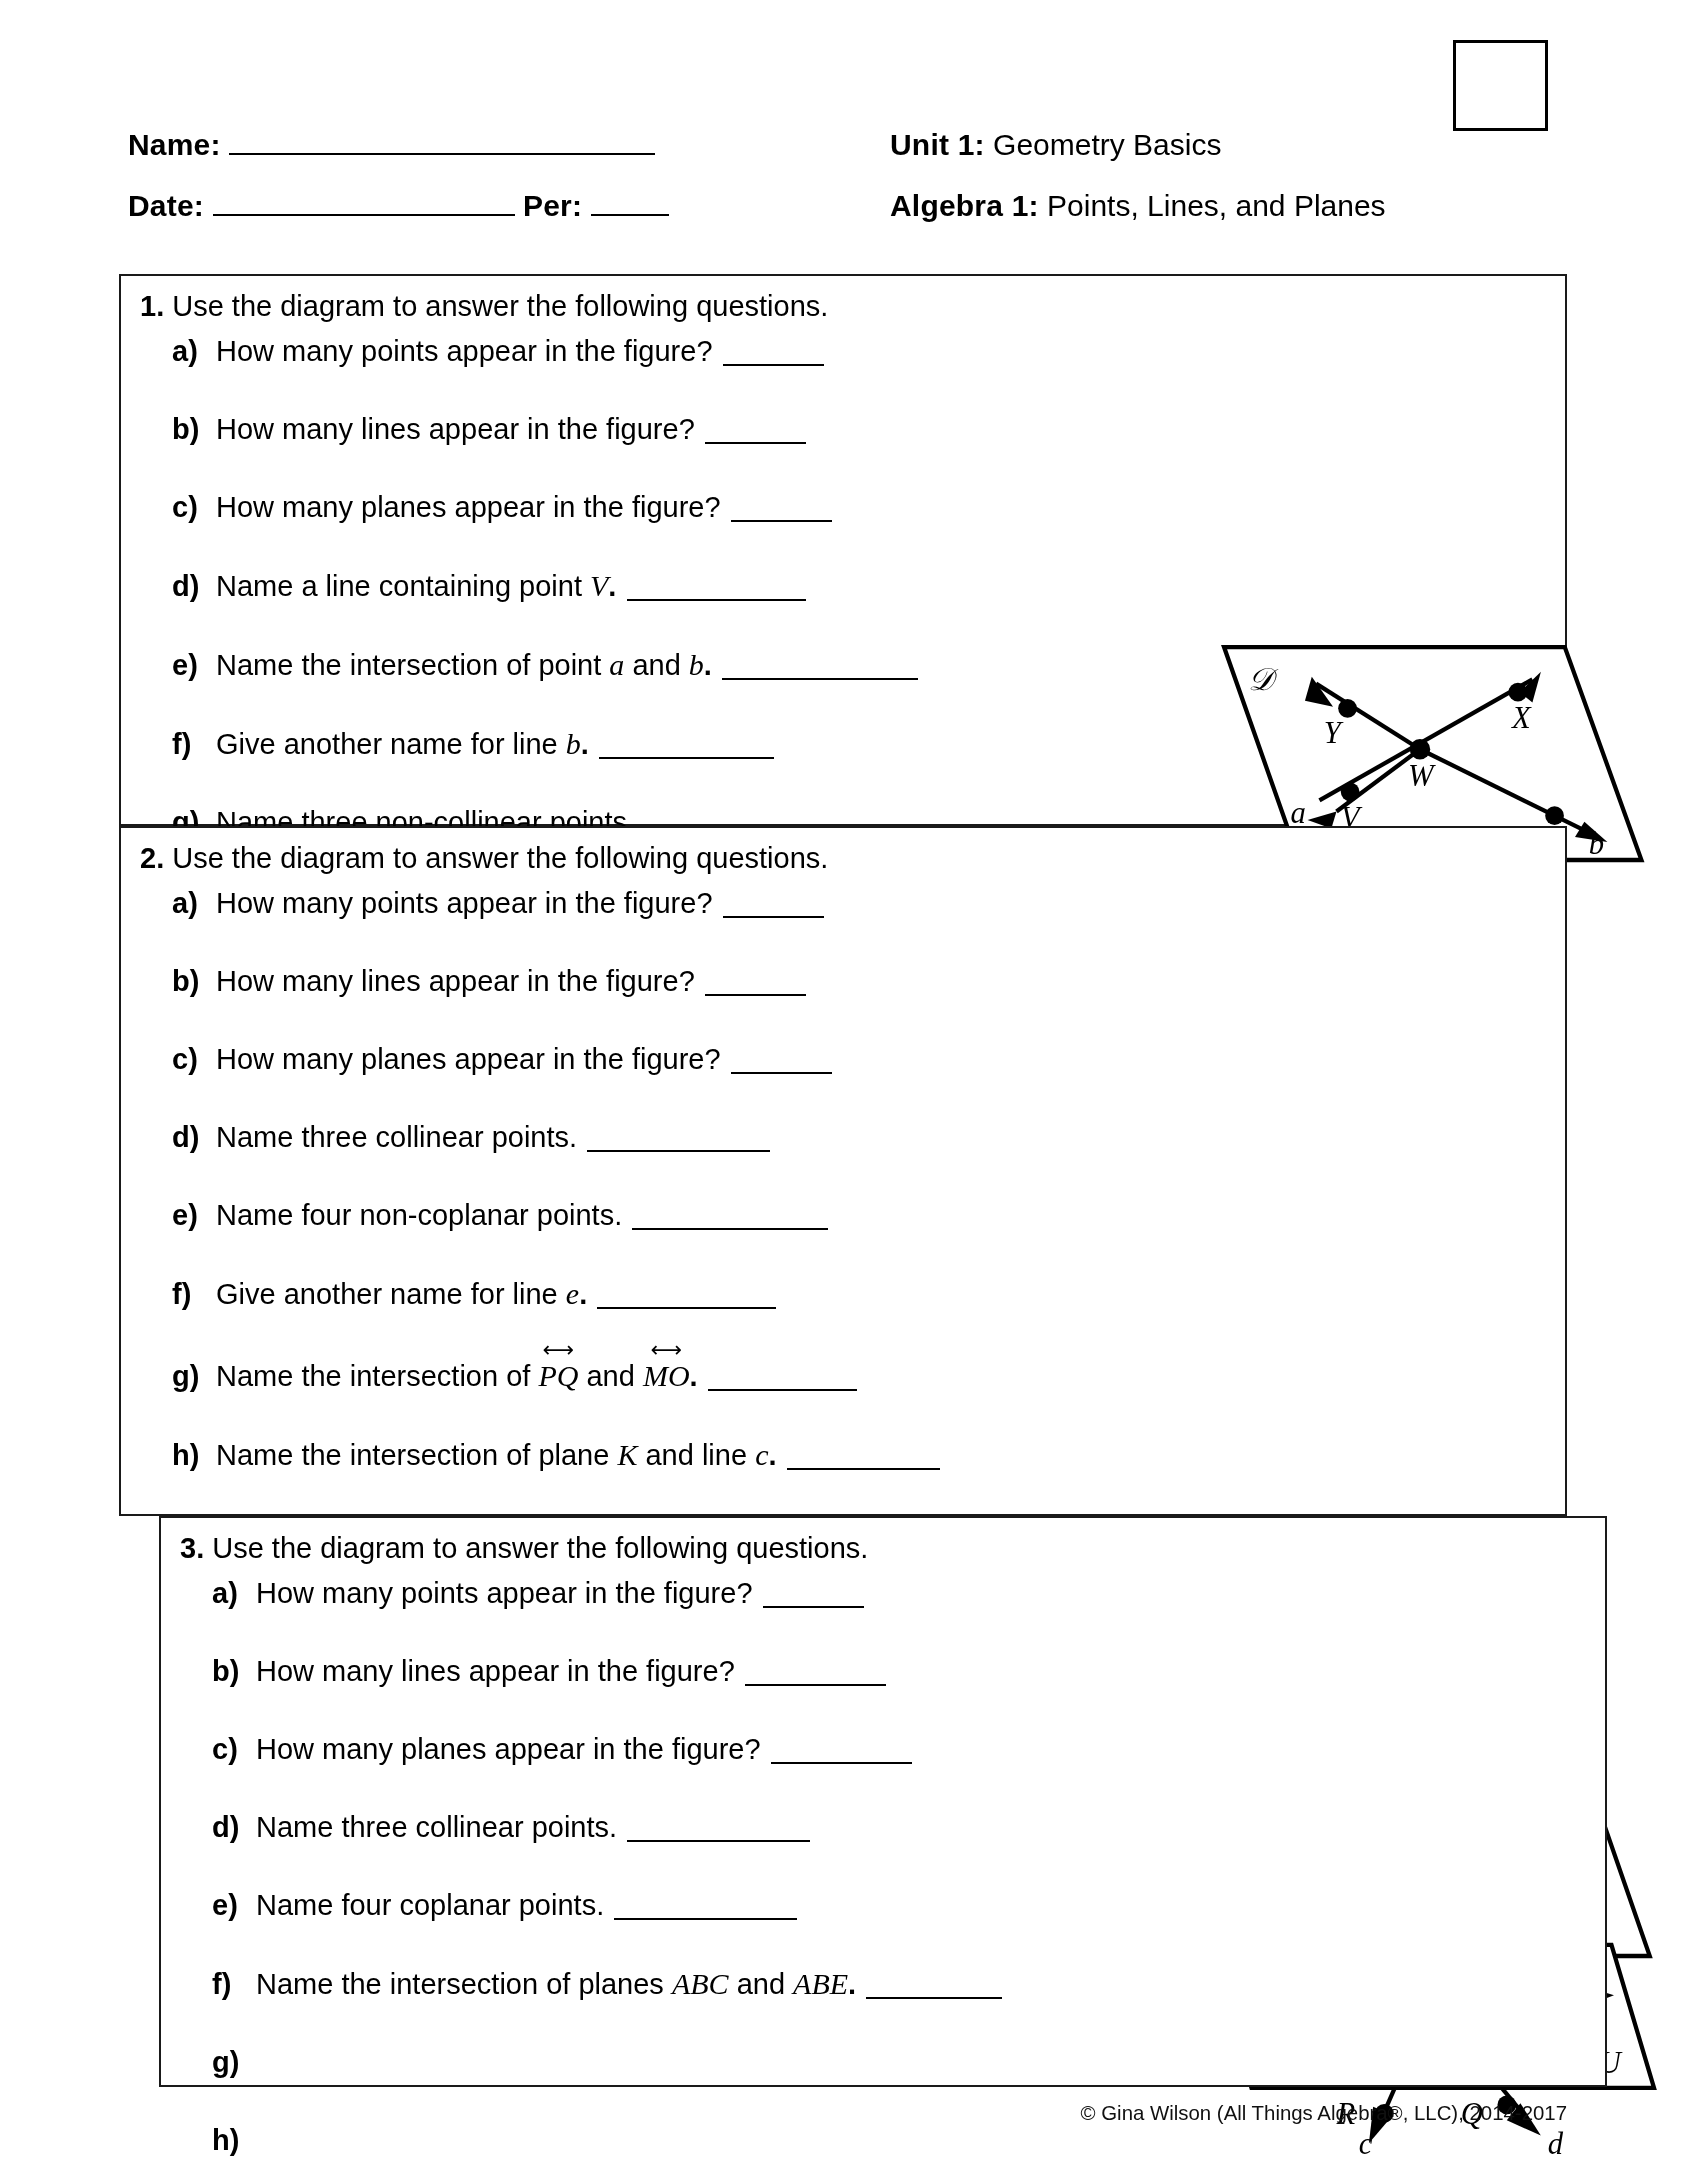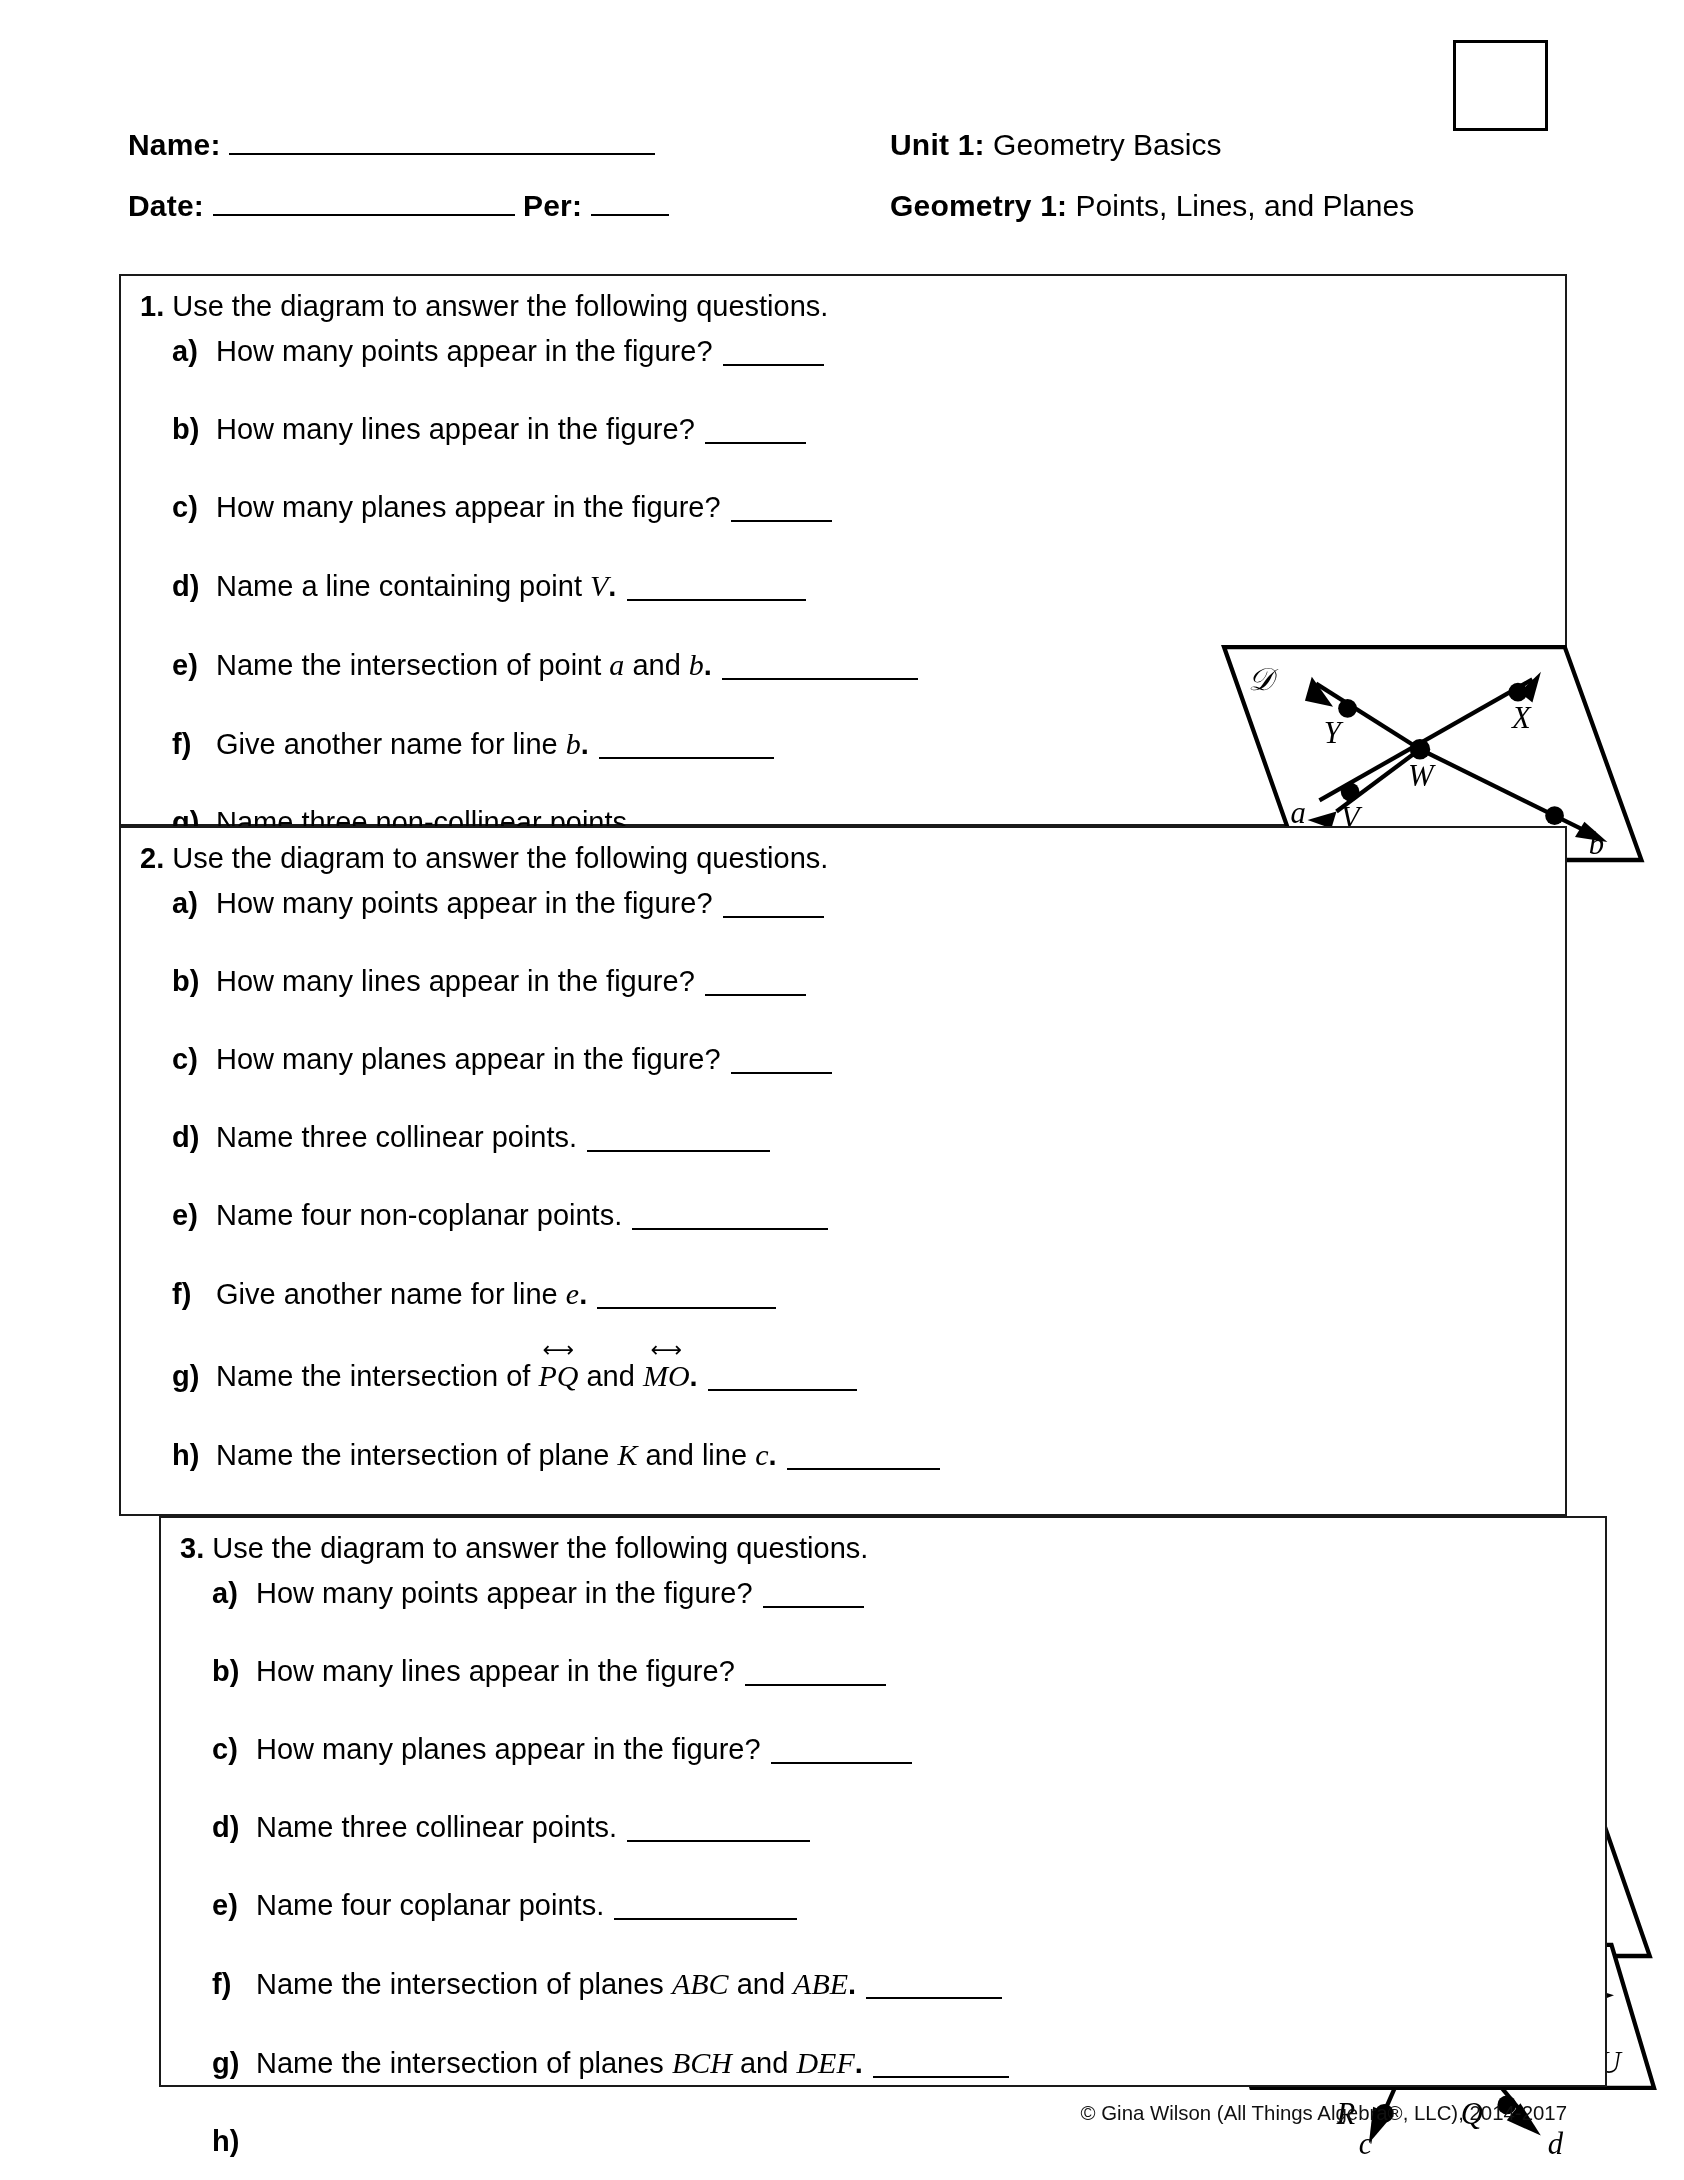--- a/index.html
+++ b/index.html
@@ -186,21 +186,21 @@
       <span class="lbl-bold">Date:</span>
       <span class="fill-line date-line"></span>
       <span class="lbl-bold">Per:</span>
       <span class="fill-line per-line"></span>
     </div>
 
     <div class="hdr-right-1">
       <span class="lbl-bold">Unit 1:</span><span class="lbl-reg"> Geometry Basics</span>
     </div>
     <div class="hdr-right-2">
-      <span class="lbl-bold">Geometry 1:</span><span class="lbl-reg"> Points, Lines, and Planes</span>
+      <span class="lbl-bold">Algebra 1:</span><span class="lbl-reg"> Points, Lines, and Planes</span>
     </div>
   </div>
 
   <div class="score-box"></div>
 
   <div class="qbox" id="q1">
     <div class="q-stem">
       <b>1.</b><span> Use the diagram to answer the following questions.</span>
     </div>
     <div class="items" id="q1-items">
@@ -395,21 +395,20 @@
         <div class="item" style="margin-bottom: 49px;">
           <span class="tag">e)</span>
           <span class="txt"><span>Name four coplanar points.</span><span class="ans" style="width: 183px;"></span></span>
         </div>
         <div class="item" style="margin-bottom: 49px;">
           <span class="tag">f)</span>
           <span class="txt"><span>Name the intersection of planes </span><i class="var">ABC</i><span> and </span><i class="var">ABE</i><span style="font-weight: bold;">.</span><span class="ans" style="width: 136px;"></span></span>
         </div>
         <div class="item" style="margin-bottom: 49px;">
           <span class="tag">g)</span>
-          <span class="txt"><span>Name the intersection of planes </span><i class="var">BCH</i><span> and </span><i class="var">DEF</i><span style="font-weight: bold;">.</span><span class="ans" style="width: 136px;"></span></span>
         </div>
         <div class="item" style="margin-bottom: 49px;">
           <span class="tag">h)</span>
         </div>
       </div>
 
   </div>
 
   <div class="footer">© Gina Wilson (All Things Algebra®, LLC), 2014-2017</div>
 

